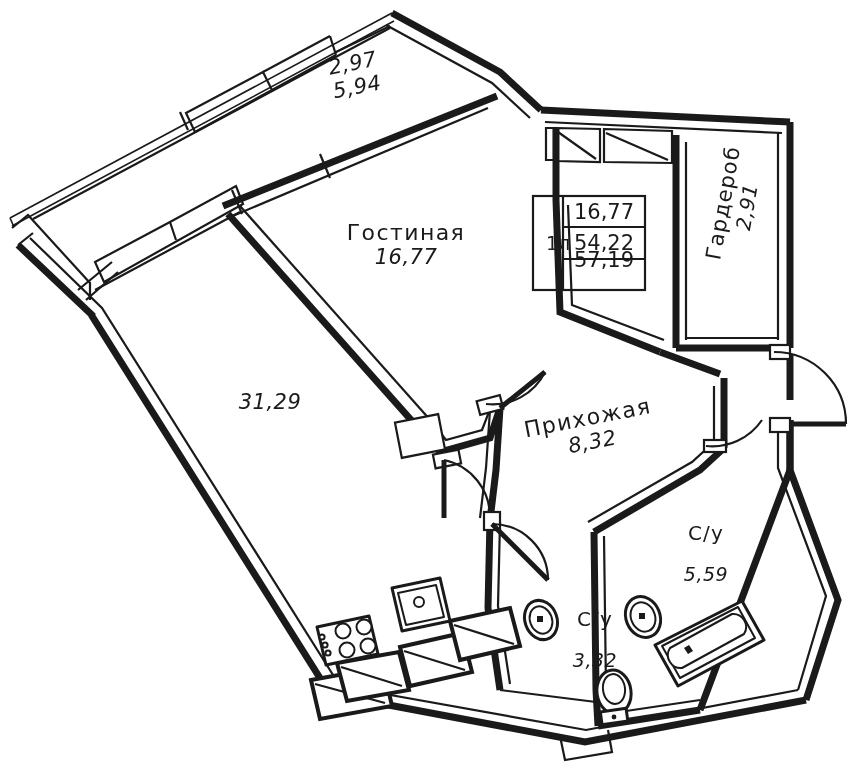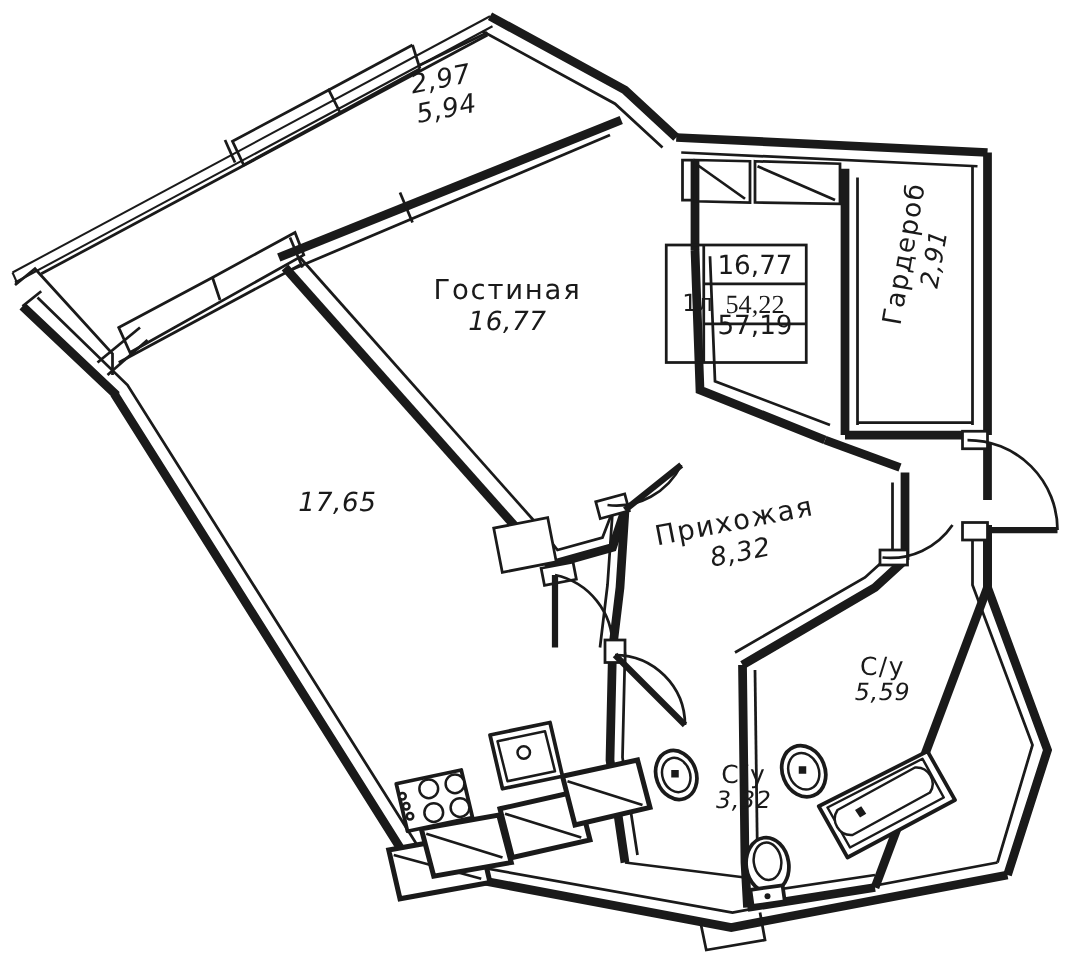--- a/index.html
+++ b/index.html
@@ -103,21 +103,21 @@
     letter-spacing: 1.4px;
     font-weight: 400;
   }
   .lbl .area {
     display: block;
     font-size: 21px;
     font-style: italic;
     letter-spacing: 0.5px;
   }
   .lbl-small .name { font-size: 20px; letter-spacing: 1.2px; }
-  .lbl-small .area { font-size: 19px; }
+  .lbl-small .area { font-size: 19px; margin-top: 20px; }
 
   #label-living   { left: 306px; top: 210px; width: 200px; margin-top: 11px; }
   #label-kitchen  { left: 170px; top: 391px; width: 200px; }
   #label-hall     { left: 490px; top: 406px; width: 200px;
                     transform: rotate(-11deg); transform-origin: 50% 50%; }
   #label-bath1    { left: 626px; top: 522px; width: 160px; }
   #label-bath2    { left: 515px; top: 608px; width: 160px; }
   #label-wardrobe { left: 655px; top: 182px; width: 160px;
                     transform: rotate(-80deg); transform-origin: 50% 50%; }
   #label-balcony  { left: 275px; top: 52px; width: 160px;
@@ -130,21 +130,21 @@
   .tbl-txt {
     position: absolute;
     color: #1a1a1a;
     font-size: 21px;
     text-align: center;
     white-space: nowrap;
     user-select: none;
   }
   #tbl-type { left: 534px; top: 232px; width: 48px; font-size: 19px; }
   #tbl-r1   { left: 562px; top: 200px; width: 84px; }
-  #tbl-r2   { left: 562px; top: 231px; width: 84px; font-family: Liberation Serif, serif; }
+  #tbl-r2   { left: 562px; top: 231px; width: 84px; }
   #tbl-r3   { left: 562px; top: 248px; width: 84px; }
 </style>
 </head>
 <body>
 
 <div id="plan-root">
 
   <svg id="floorplan" viewBox="0 0 854 768">
 
     <g>
@@ -365,21 +365,21 @@
     </g>
 
   </svg>
 
   <div class="lbl" id="label-living">
     <span class="name">Гостиная</span>
     <span class="area">16,77</span>
   </div>
 
   <div class="lbl" id="label-kitchen">
-    <span class="area">17,65</span>
+    <span class="area">31,29</span>
   </div>
 
   <div class="lbl" id="label-hall">
     <span class="name">Прихожая</span>
     <span class="area">8,32</span>
   </div>
 
   <div class="lbl lbl-small" id="label-bath1">
     <span class="name">С/у</span>
     <span class="area">5,59</span>

